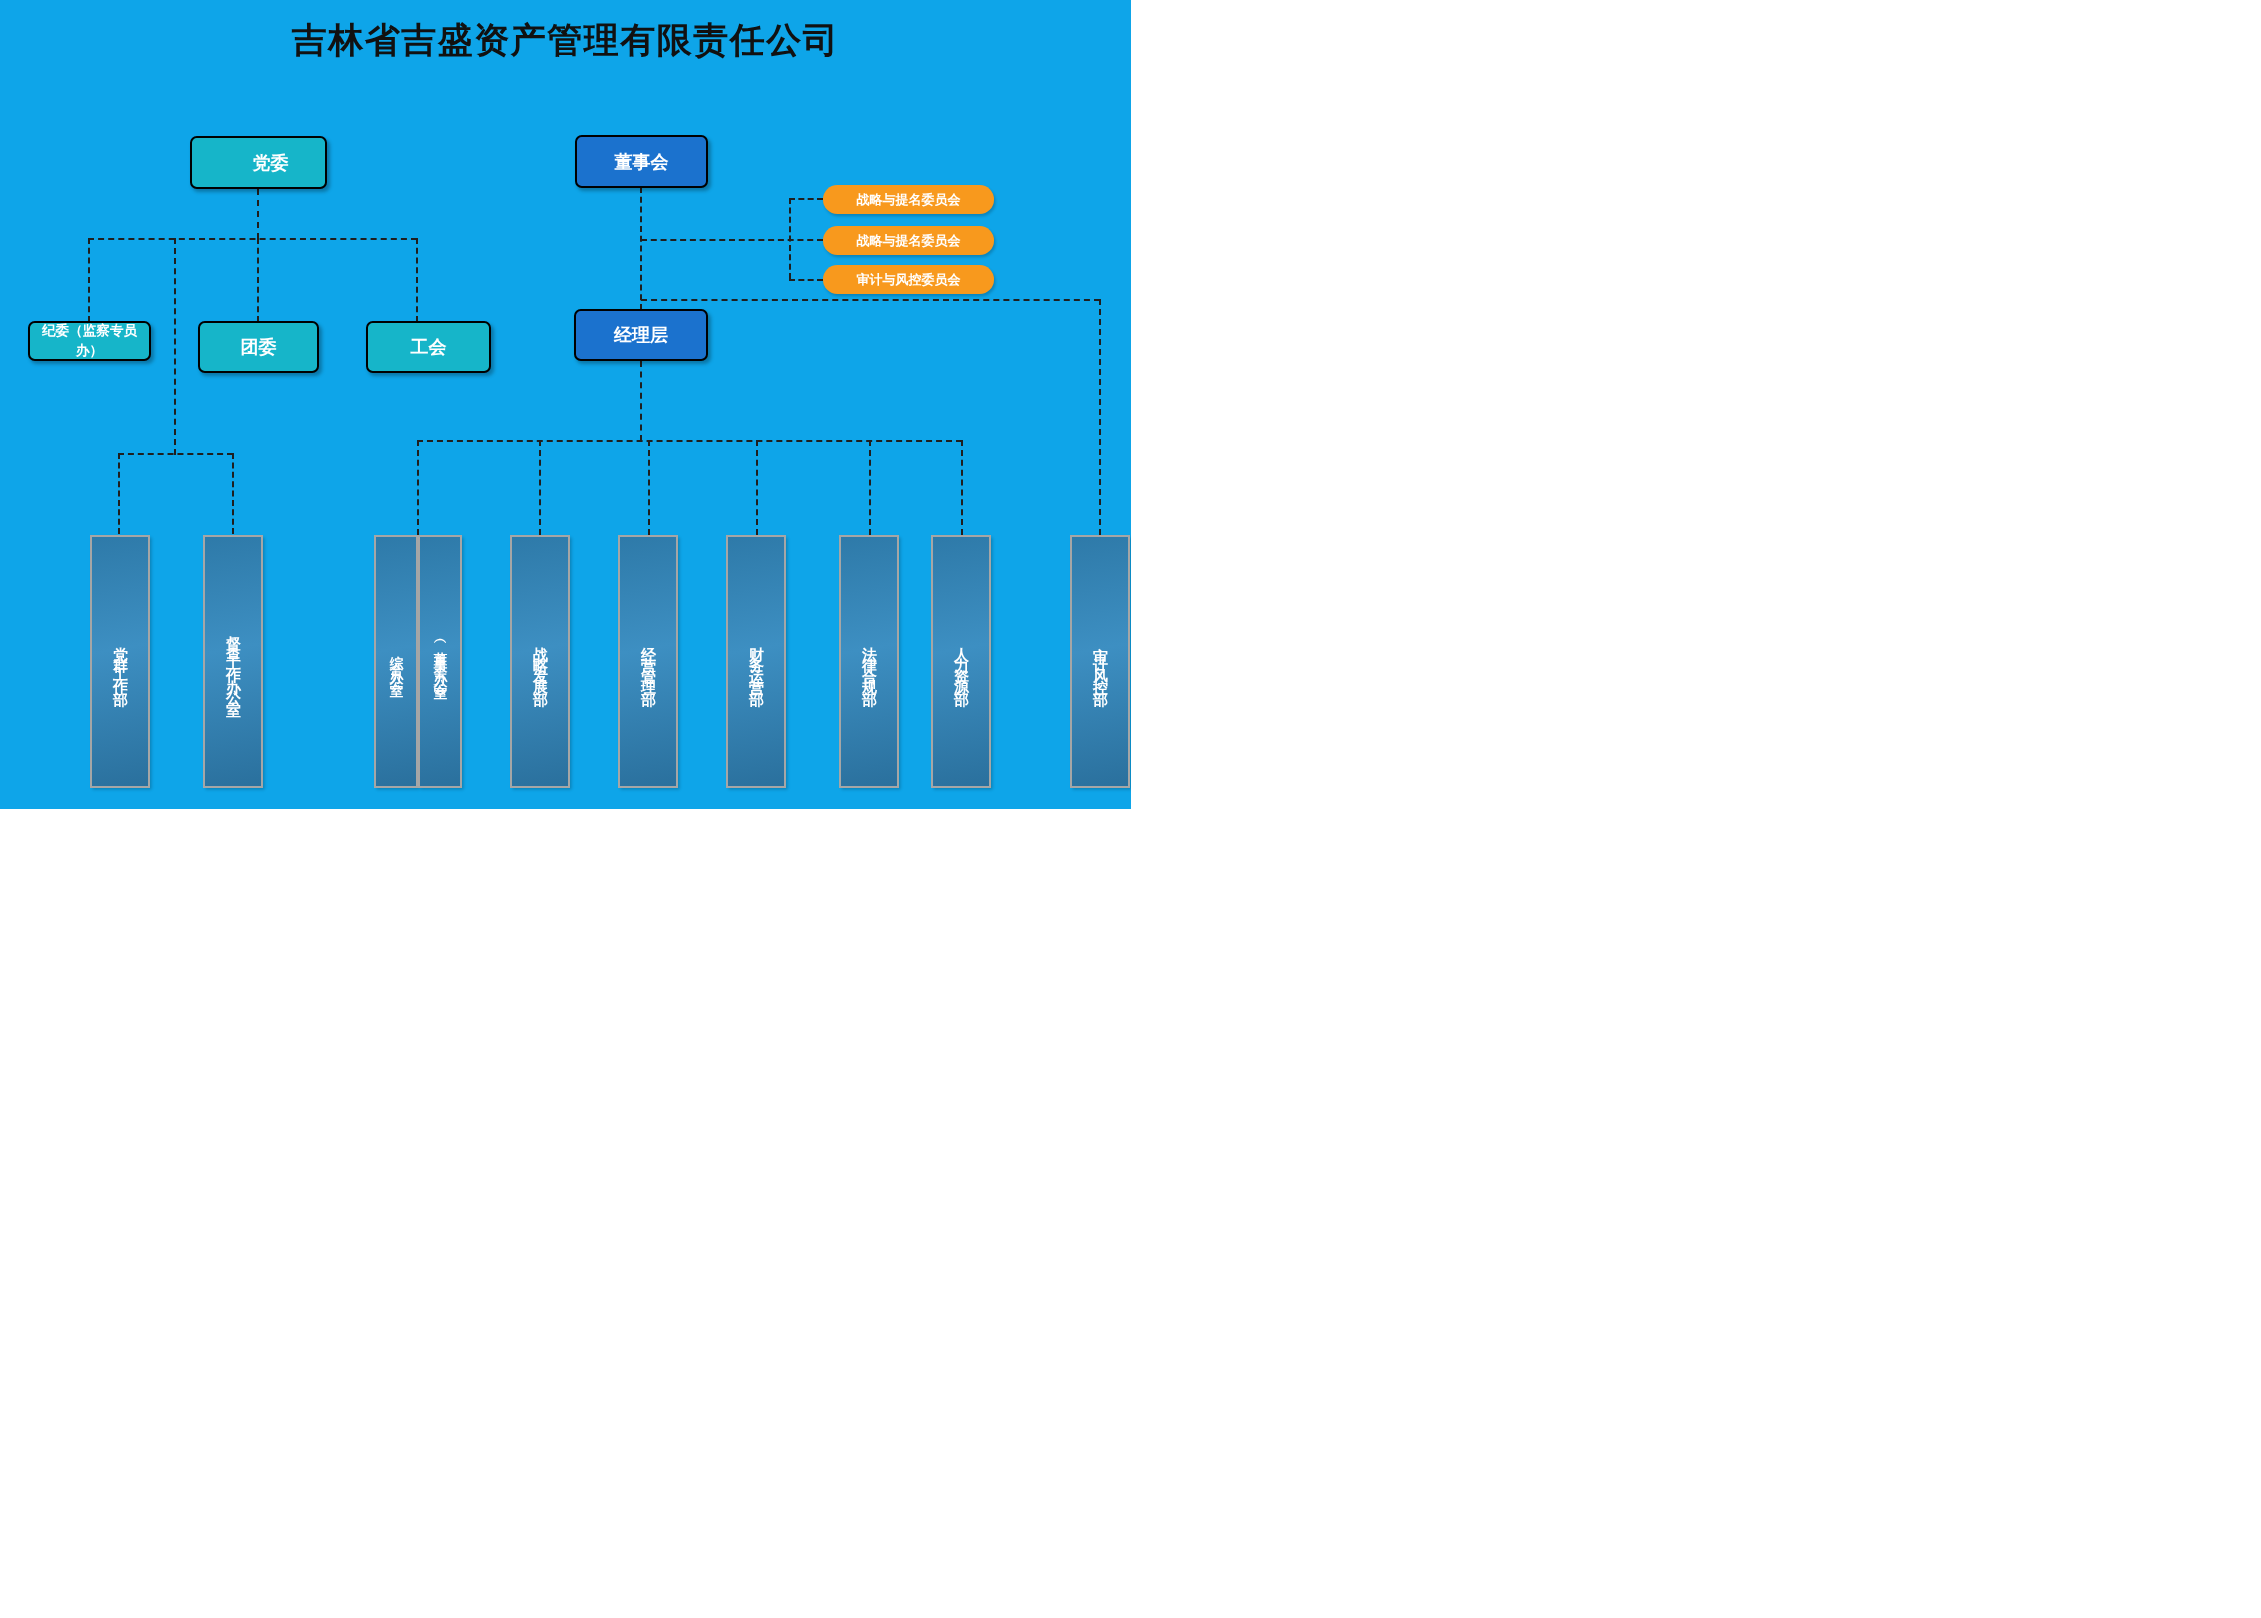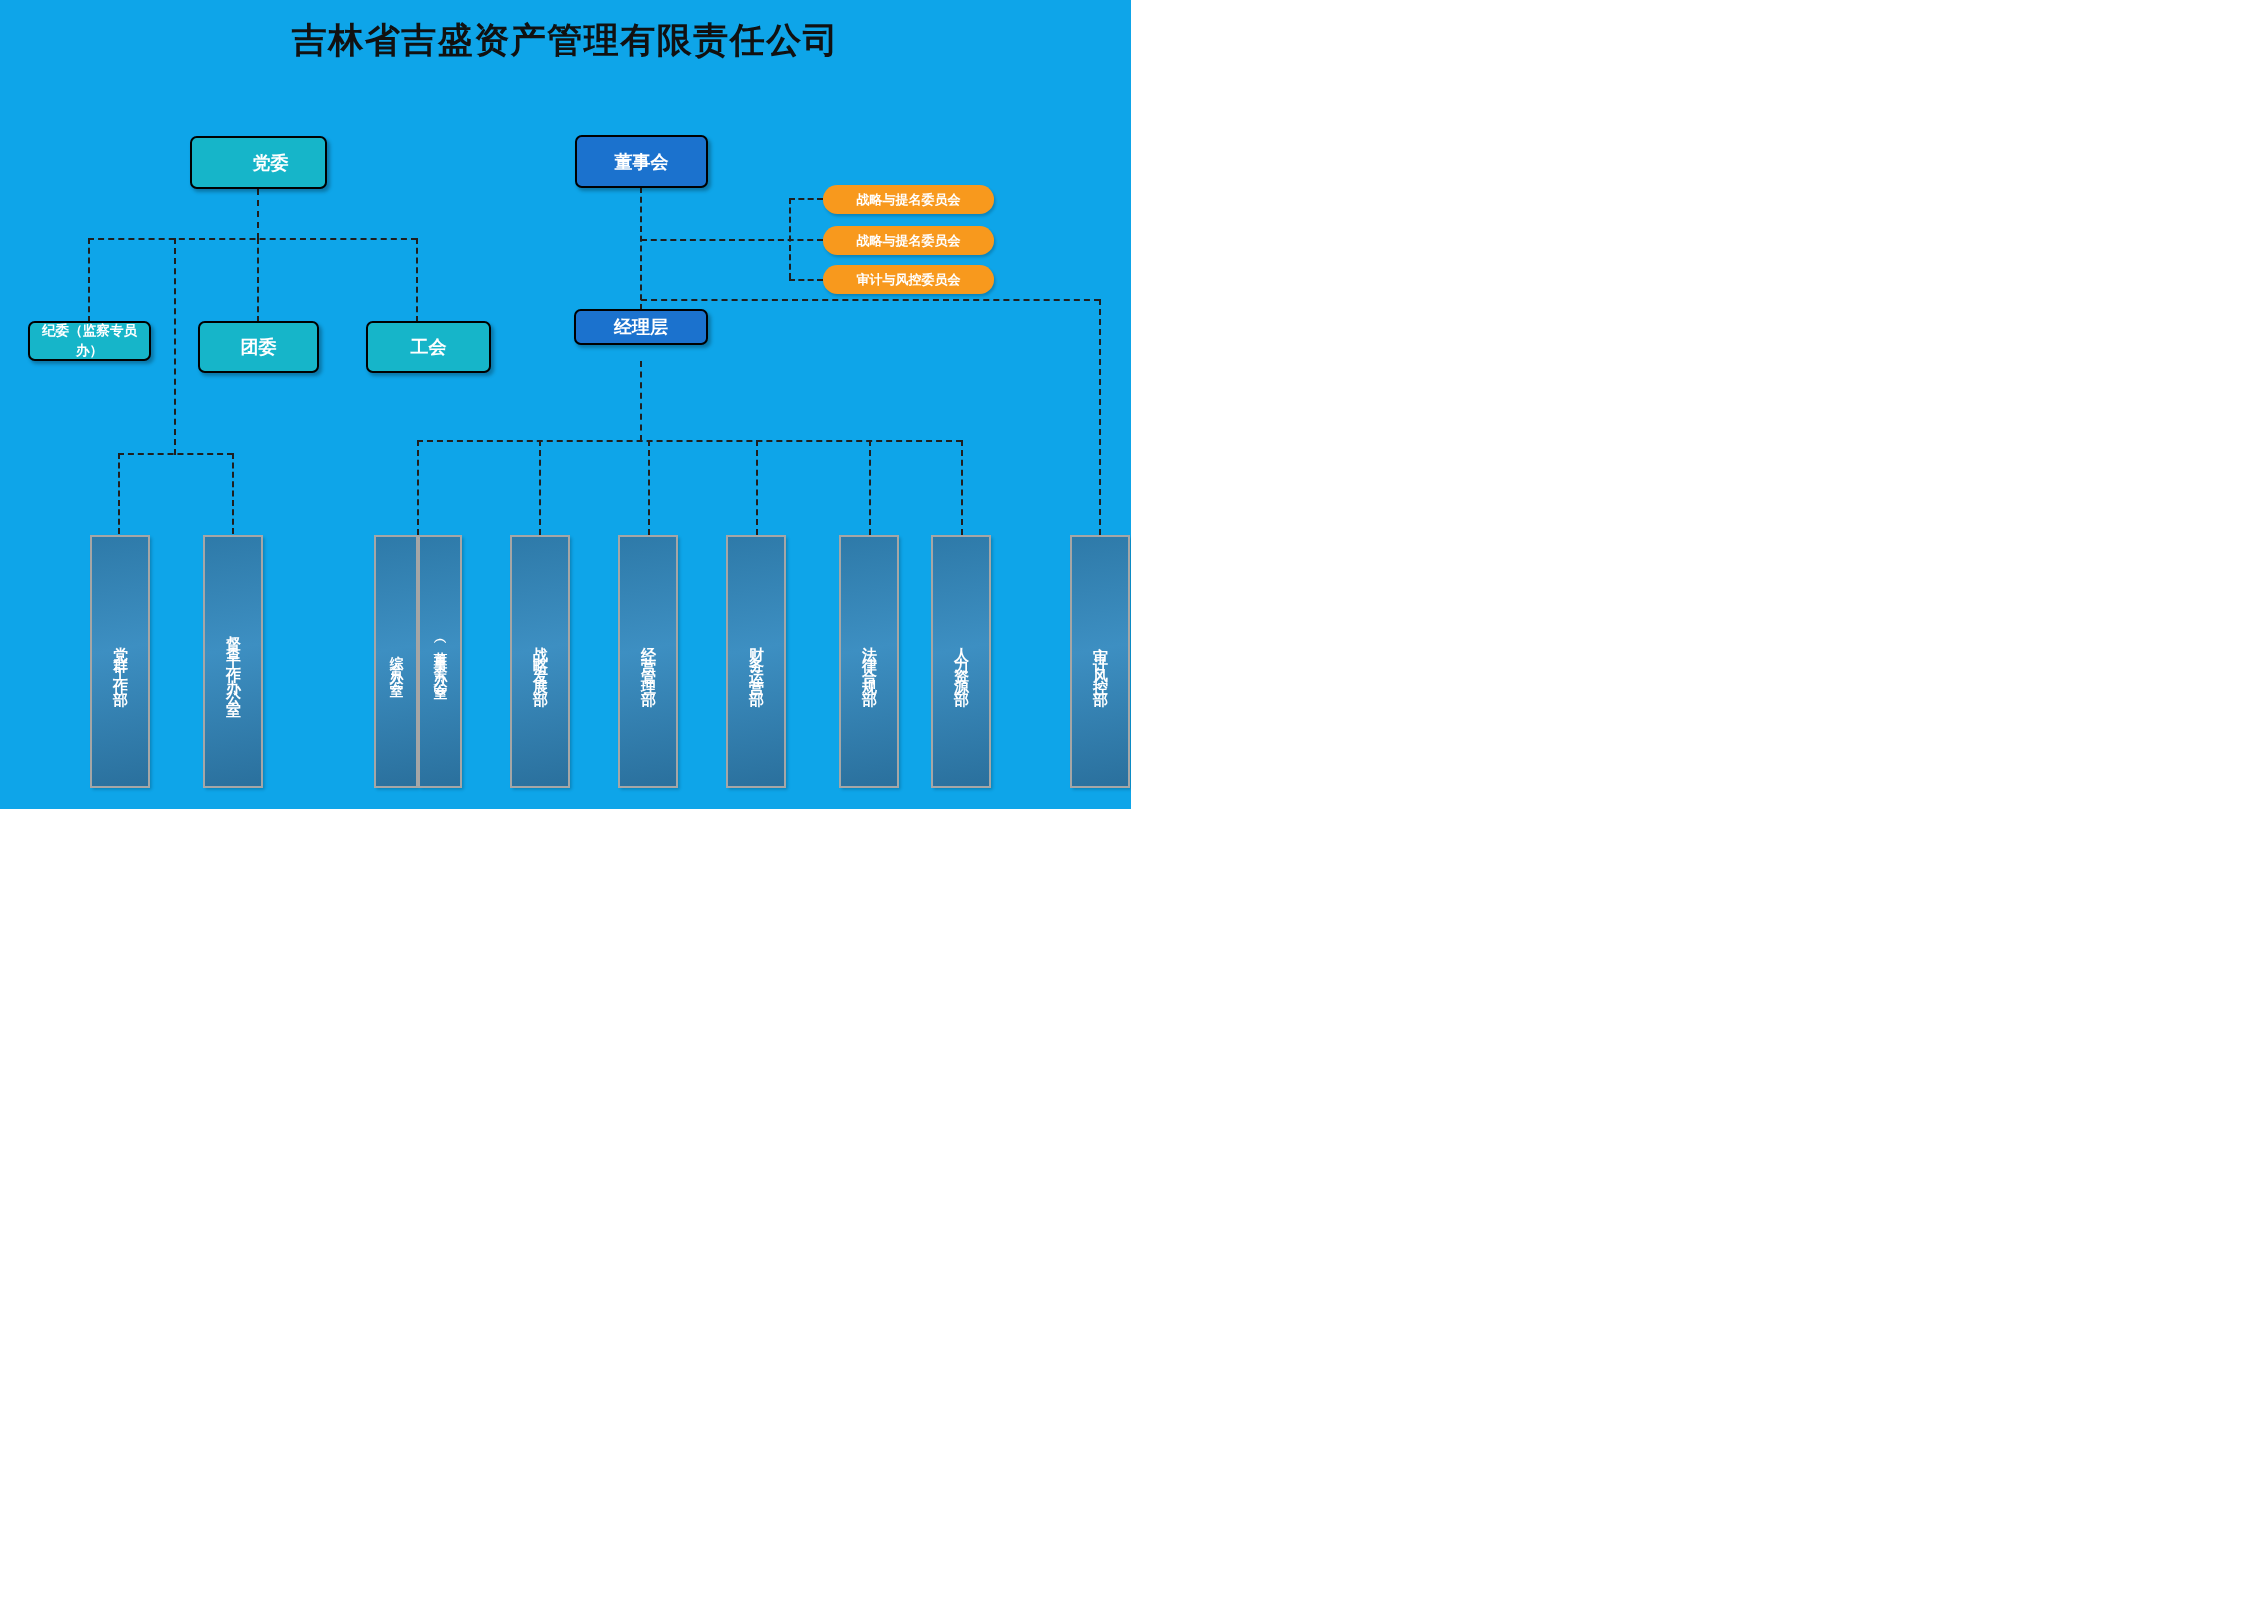--- a/index.html
+++ b/index.html
@@ -95,21 +95,21 @@
 
   <div class="nodebox cyan small-text" style="left:28px;top:321px;width:123px;height:40px;">
     <span>纪委（监察专员办）</span>
   </div>
   <div class="nodebox cyan" style="left:198px;top:321px;width:121px;height:52px;">
     <span>团委</span>
   </div>
   <div class="nodebox cyan" style="left:366px;top:321px;width:125px;height:52px;">
     <span>工会</span>
   </div>
-  <div class="nodebox blue" style="left:574px;top:309px;width:134px;height:36px;font-family:Liberation Serif, serif;">
+  <div class="nodebox blue" style="left:574px;top:309px;width:134px;height:52px;font-family:Liberation Serif, serif;">
     <span>经理层</span>
   </div>
 
   <div class="dept" style="left:90px;">
     <span>党群工作部</span>
   </div>
   <div class="dept" style="left:203px;">
     <span>督查工作办公室</span>
   </div>
 

